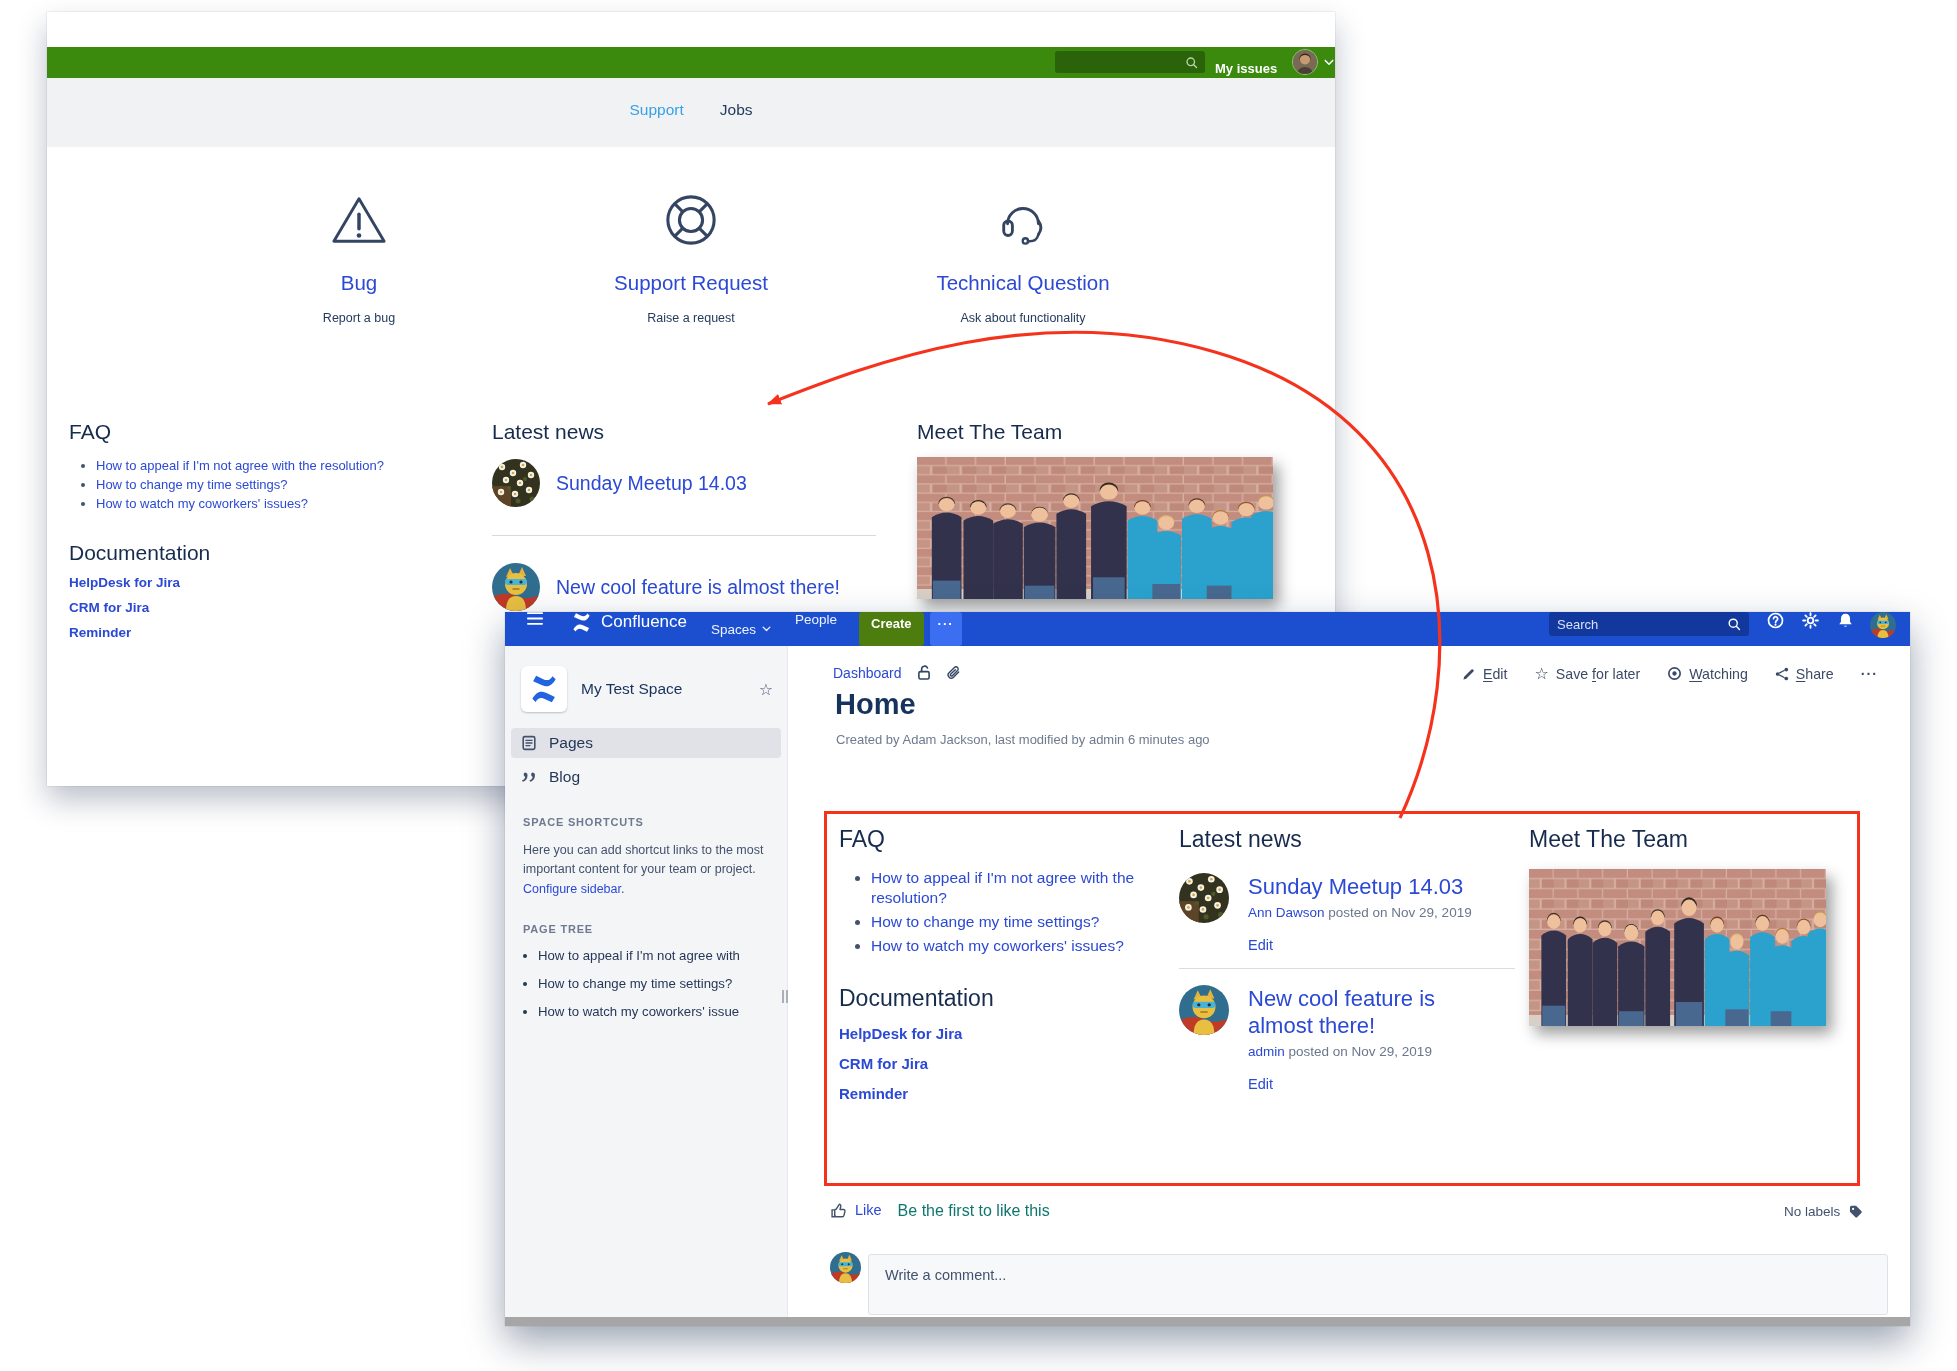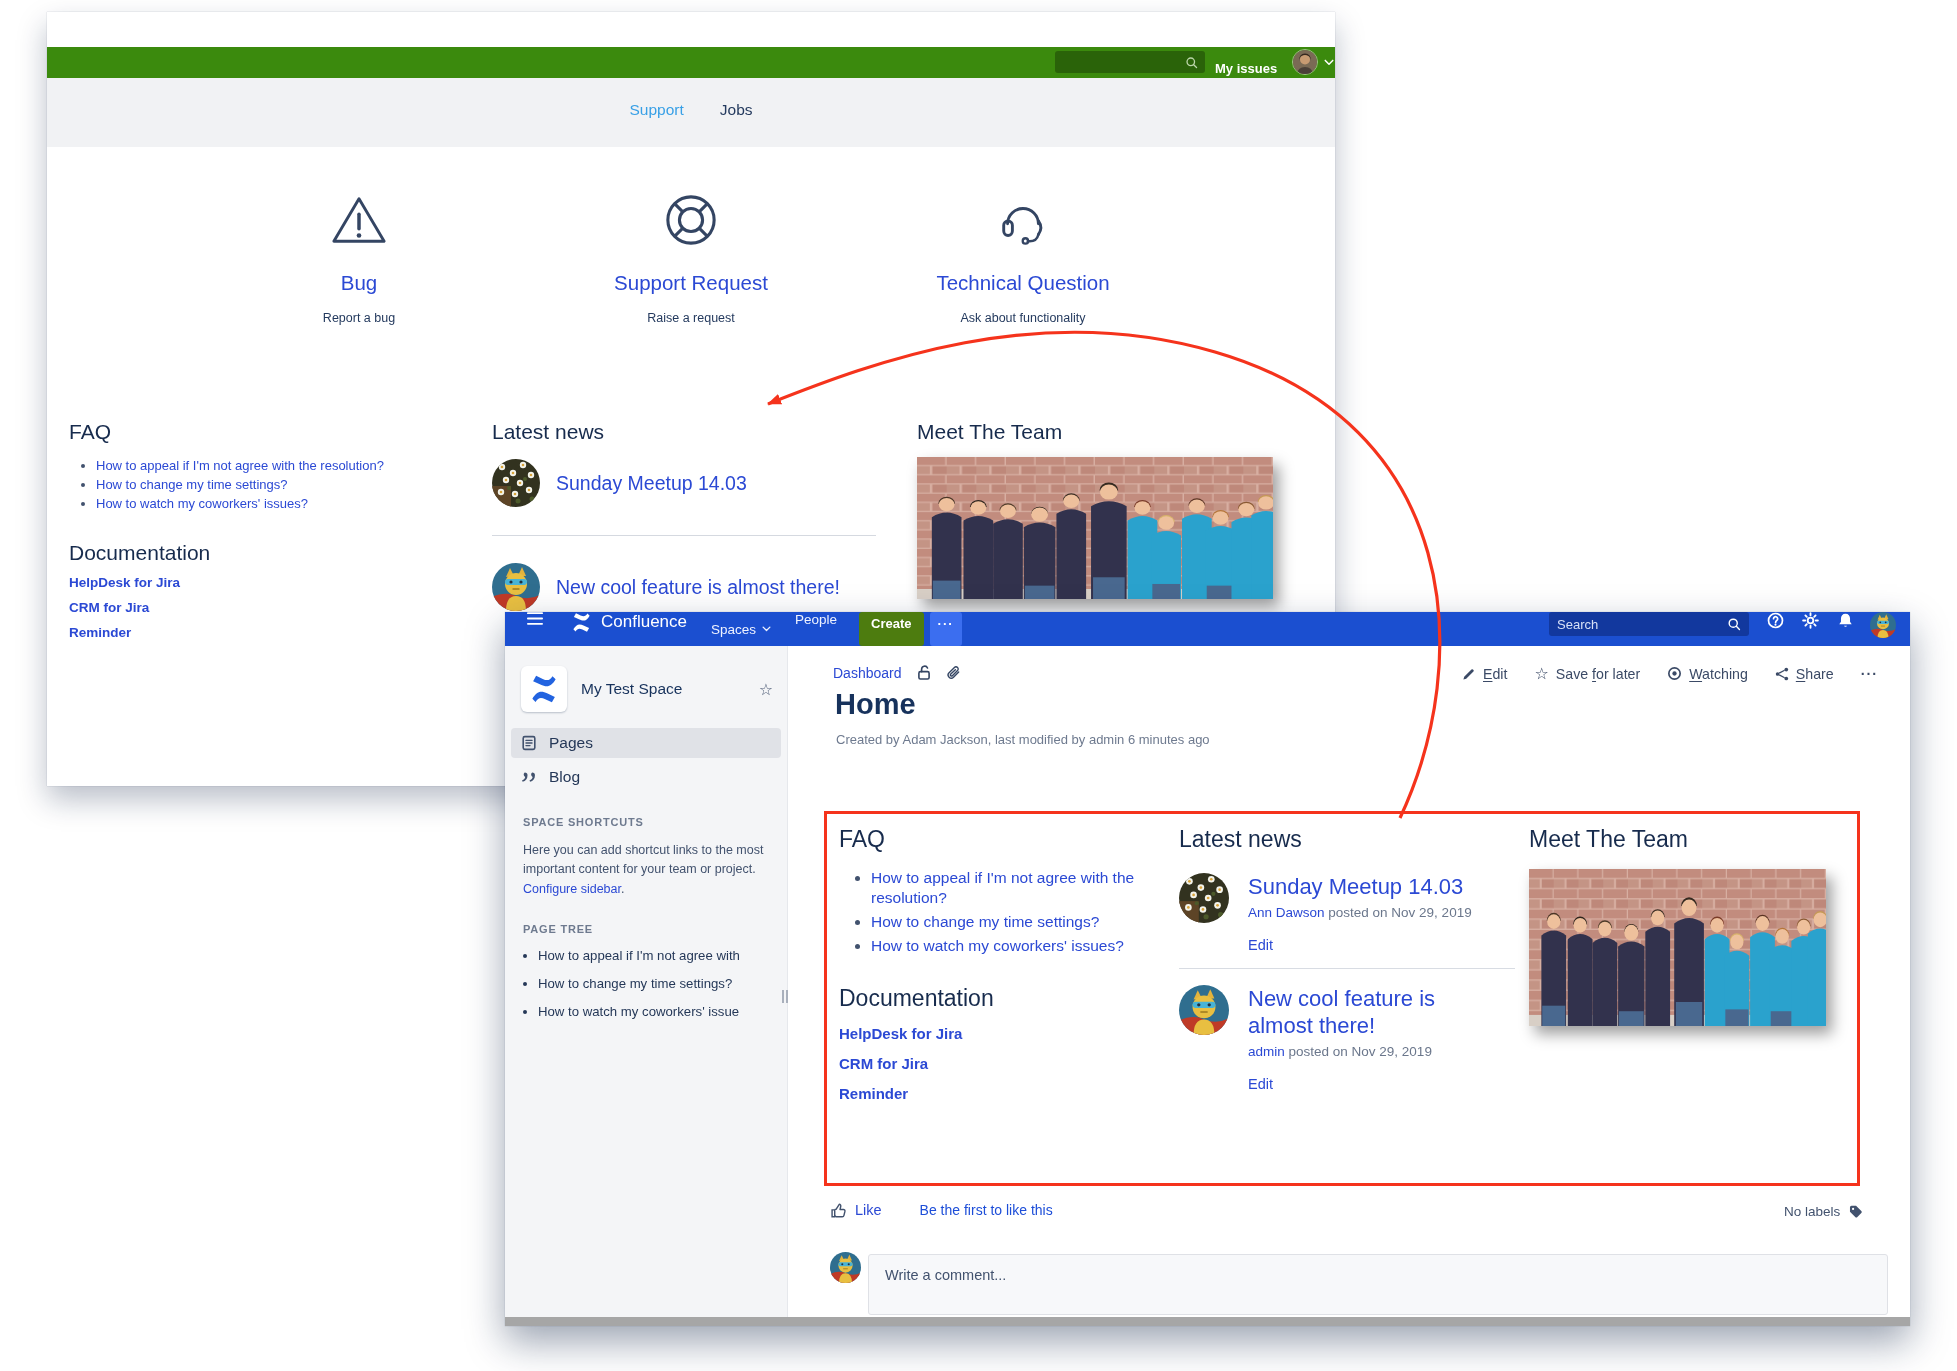--- a/index.html
+++ b/index.html
@@ -584,21 +584,21 @@
           </svg>
       </div>
     </div>
   </div>
 
   <div class="c-likebar">
     <svg class="ic" width="17" height="17" style="color:#42526e">
         <use href="#sym-thumb"></use>
       </svg>
     <a class="lnk" style="margin-left:8px;font-size:14.5px">Like</a>
-    <span style="margin-left:38px;font-size:14px;color:#1d4ed8">Be the first to like this</span>
+    <span style="margin-left:16px;font-size:16px;color:#0f766e">Be the first to like this</span>
   </div>
   <div class="c-labels">
     <span>No labels</span>
     <svg class="ic" width="15" height="15">
         <use href="#sym-tag"></use>
       </svg>
   </div>
 
   <div class="c-cm-av">
     <svg class="avatar-svg" viewBox="0 0 48 48">

